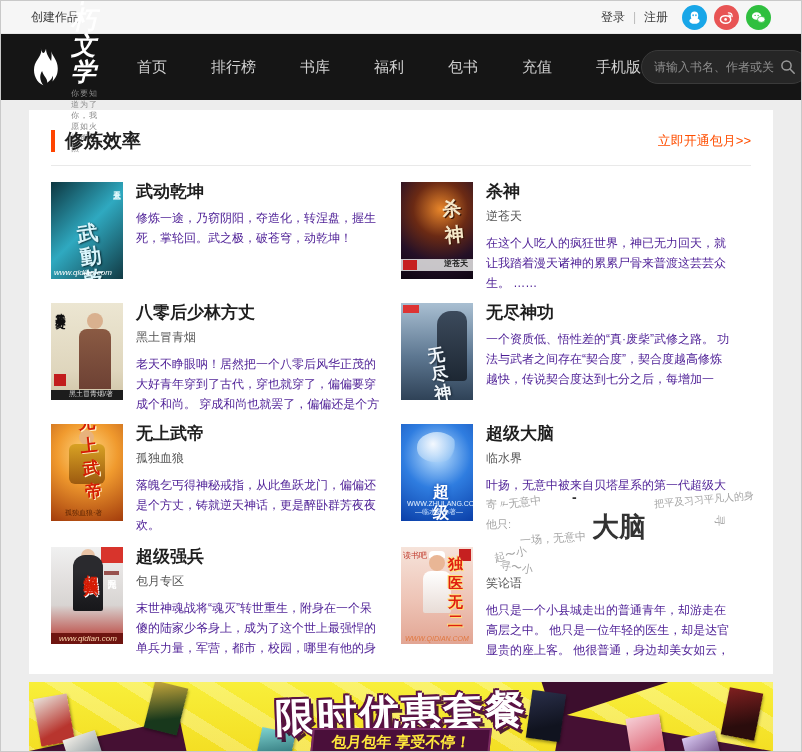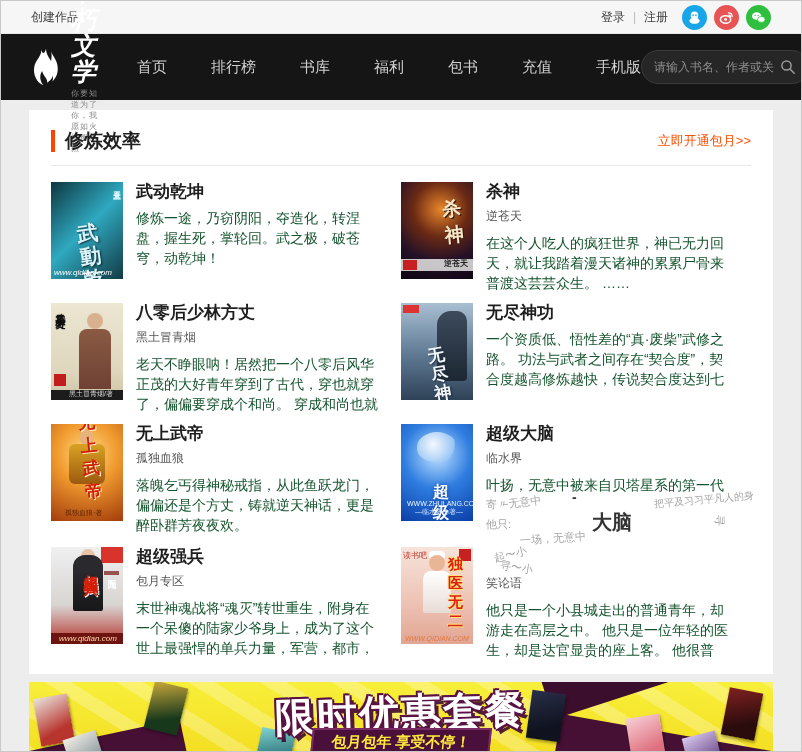--- a/index.html
+++ b/index.html
@@ -65,31 +65,31 @@
 
   .grid {
     margin-top:16px; display:grid; grid-template-columns:1fr 1fr;
     row-gap:10px;
   }
   .book { display:flex; gap:13px; padding-right:18px; cursor:pointer; }
   .cover { width:72px; height:97px; flex:none; position:relative; overflow:hidden; }
   .btext { flex:1; min-width:0; position:relative; }
   .btitle { font-size:17px; font-weight:bold; color:#1e1e1e; margin-bottom:6px; line-height:20px; }
   .bauthor { font-size:12px; color:#555; margin-bottom:8px; }
-  .bdesc { font-size:14px; color:#14532d; line-height:20px; max-height:60px; overflow:hidden; }
+  .bdesc { font-size:12px; color:#4c1d95; line-height:20px; max-height:60px; overflow:hidden; }
   .bdesc.one { max-height:20px; }
 
   
   .glitch-zone { position:relative; height:42px; font-size:11px; color:#a5a5a5; }
   .glitch-zone.short { height:26px; margin-bottom:2px; }
   .gfrag { position:absolute; white-space:nowrap; }
   .g1 { left:0; top:2px; }
   .g2 { left:16px; top:0; transform:rotate(-7deg); }
   .g3 { left:86px; top:-6px; font-weight:bold; font-size:14px; color:#333; }
-  .g4 { left:106px; top:14px; font-weight:bold; font-size:20px; color:#333; }
+  .g4 { left:106px; top:14px; font-weight:bold; font-size:27px; color:#333; }
   .g5 { left:168px; top:-2px; transform:rotate(-5deg); font-size:10px; }
   .g6 { left:0; top:22px; }
   .g7 { left:34px; top:36px; transform:rotate(-4deg); }
   .g8 { left:228px; top:18px; transform:rotate(88deg); }
   .h1 { left:8px; top:0; transform:rotate(-14deg); }
   .h2 { left:14px; top:13px; transform:rotate(9deg); }
 
   
   .cover span { position:absolute; }
   .cv1 { background:linear-gradient(135deg,#0d3640 0%,#2fa9c0 48%,#123a44 100%); }

